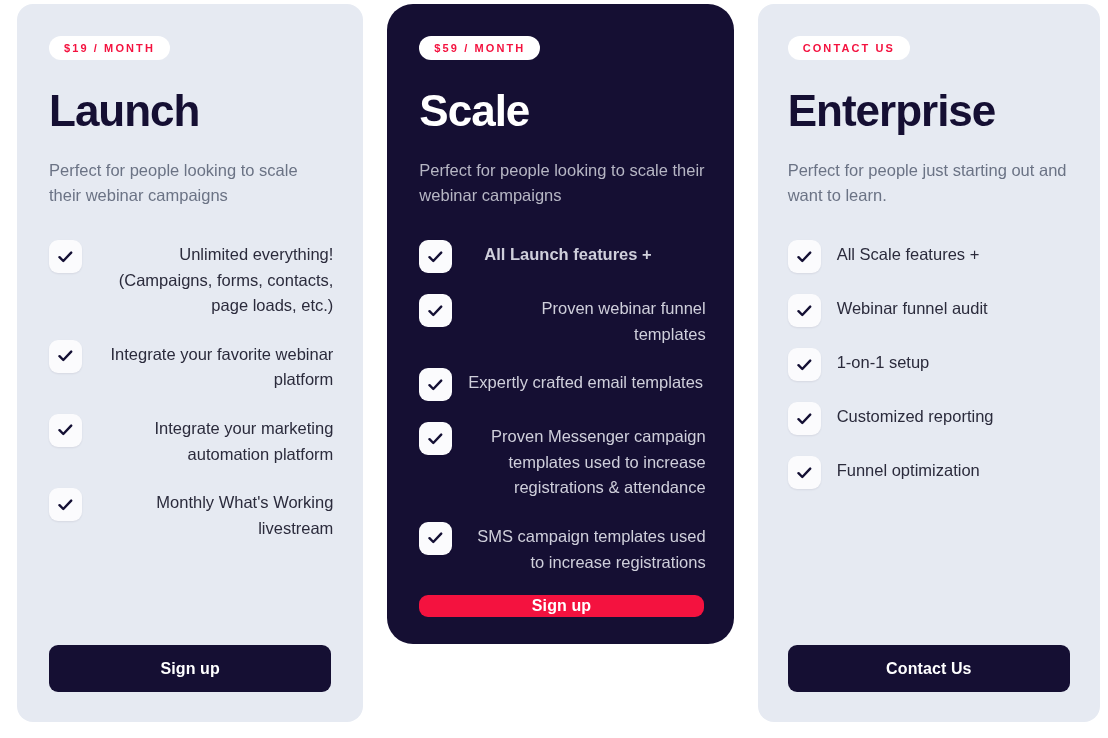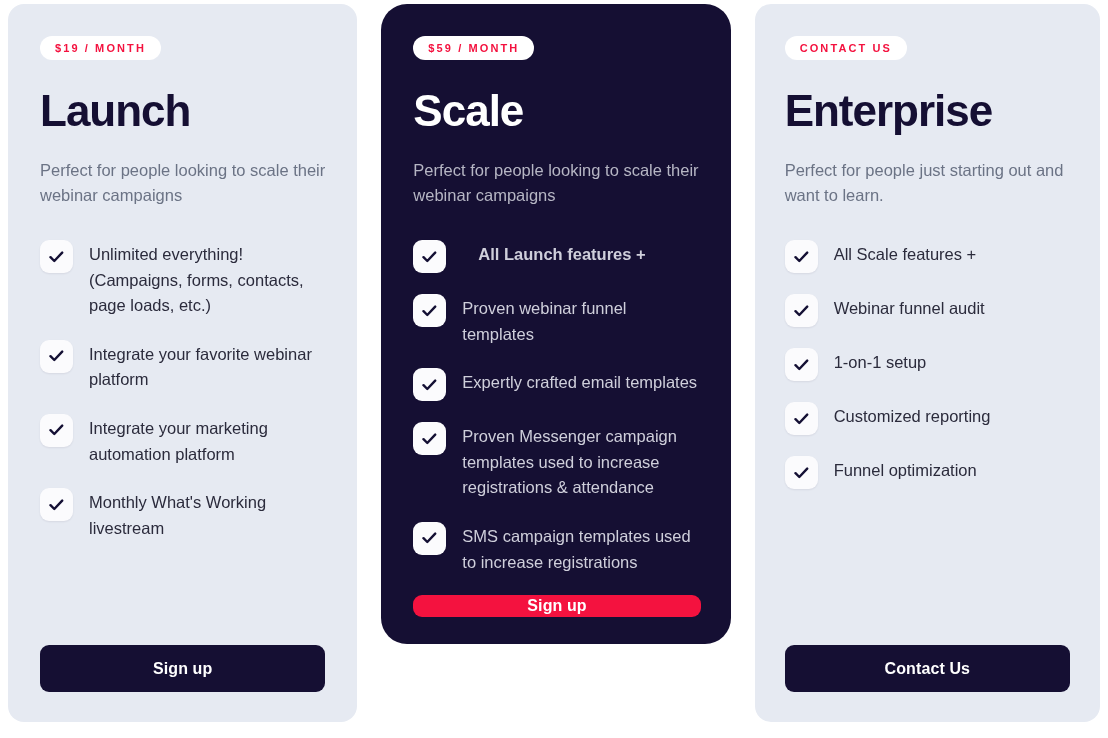--- a/index.html
+++ b/index.html
@@ -11,21 +11,21 @@
     font-family: "Liberation Sans", sans-serif;
     overflow: hidden;
   }
 
   .pricing-grid {
     width: 1108px;
     height: 738px;
     display: flex;
     align-items: flex-start;
     gap: 24px;
-    padding: 4px 8px 0 8px;
+    padding: 4px 8px 0 17px;
     background: #ffffff;
   }
 
   .card {
     border-radius: 16px;
     padding: 32px 30px 0 32px;
     display: flex;
     flex-direction: column;
     position: relative;
   }
@@ -95,20 +95,21 @@
     margin-top: 31px;
     display: flex;
     flex-direction: column;
   }
 
   .feature {
     display: flex;
     align-items: flex-start;
     gap: 16px;
     margin-bottom: 20px;
+    text-align: right;
   }
 
   .check-box {
     flex: 0 0 auto;
     width: 33px;
     height: 33px;
     border-radius: 9px;
     background: #fbfbfd;
     display: flex;
     align-items: center;

